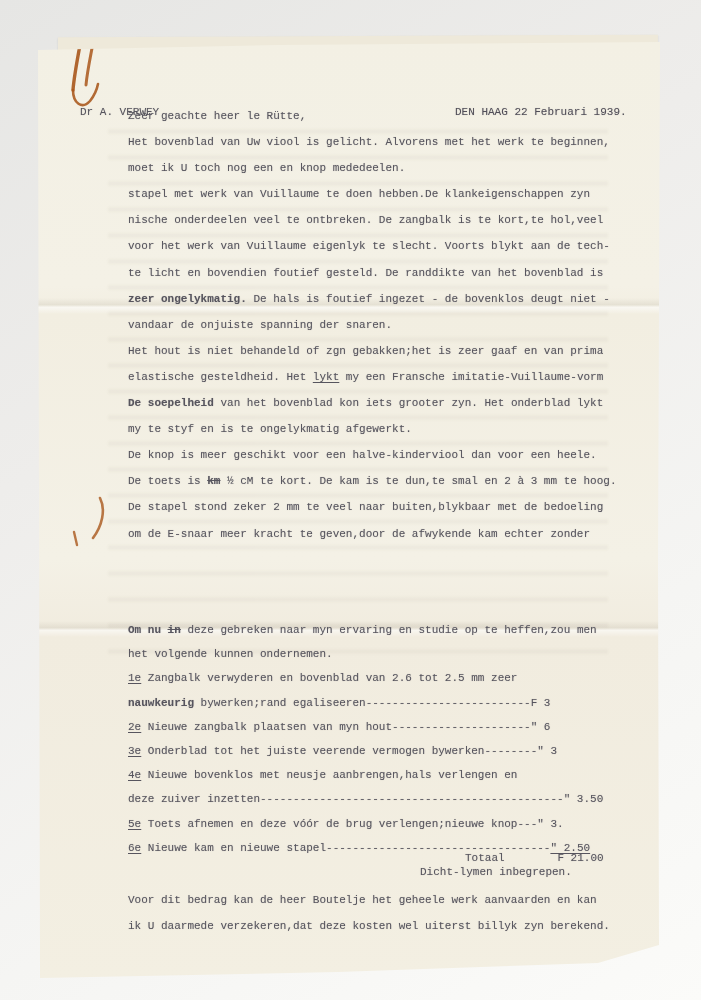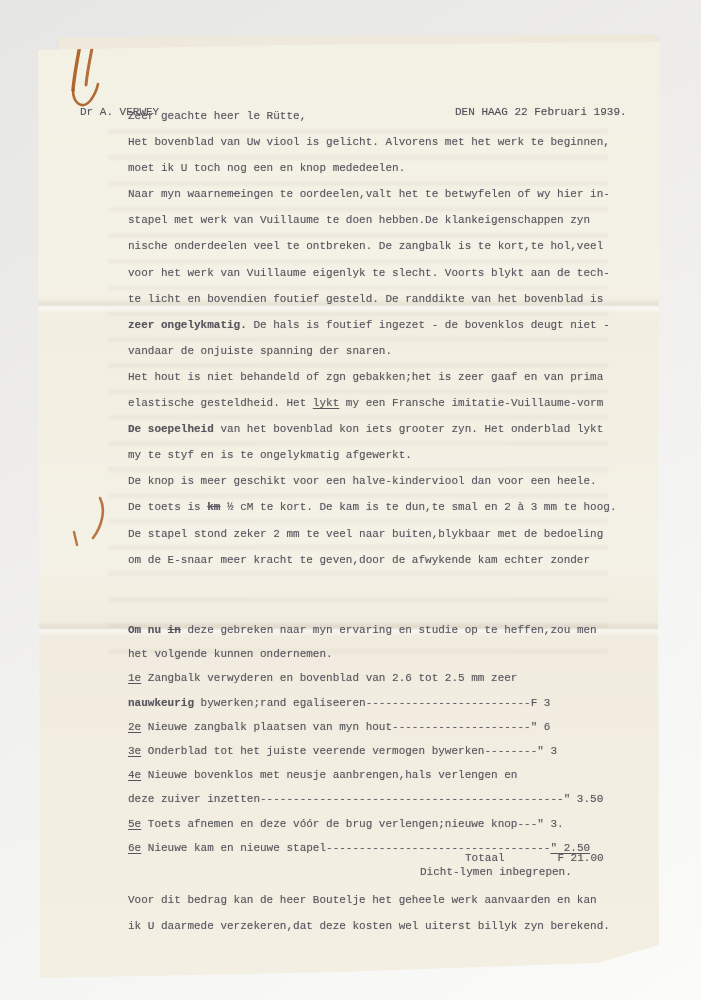--- a/index.html
+++ b/index.html
@@ -81,21 +81,20 @@
     <div class="fold fold-1"></div>
     <div class="fold fold-2"></div>
 
     <div class="typed header-row">Dr A. VERWEY</div>
     <div class="typed dateline">DEN HAAG 22 Februari 1939.</div>
 
     <div class="typed block-a">
         <div class="tline"><span>Zeer geachte heer le Rütte,</span></div>
         <div class="tline"><span>Het bovenblad van Uw viool is gelicht. Alvorens met het werk te beginnen,</span></div>
         <div class="tline"><span>moet ik U toch nog een en knop mededeelen.</span></div>
-        <div class="tline"><span>Naar myn waarnem</span><span class="s">e</span><span>ingen te oordeelen,valt het te betwyfelen of wy hier in-</span></div>
         <div class="tline"><span>stapel met werk van Vuillaume te doen hebben.De klankeigenschappen zyn</span></div>
         <div class="tline"><span>nische onderdeelen veel te ontbreken. De zangbalk is te kort,te hol,veel</span></div>
         <div class="tline"><span>voor het werk van Vuillaume eigenlyk te slecht. Voorts blykt aan de tech-</span></div>
         <div class="tline"><span>te licht en bovendien foutief gesteld. De randdikte van het bovenblad is</span></div>
         <div class="tline"><span class="b">zeer ongelykmatig.</span><span> De hals is foutief ingezet - de bovenklos deugt niet -</span></div>
         <div class="tline"><span>vandaar de onjuiste spanning der snaren.</span></div>
         <div class="tline"><span>Het hout is niet behandeld of zgn gebakken;het is zeer gaaf en van prima</span></div>
         <div class="tline"><span>elastische gesteldheid. Het </span><span class="u">lykt</span><span> my een Fransche imitatie-Vuillaume-vorm</span></div>
         <div class="tline"><span class="b">De soepelheid</span><span> van het bovenblad kon iets grooter zyn. Het onderblad lykt</span></div>
         <div class="tline"><span>my te styf en is te ongelykmatig afgewerkt.</span></div>

